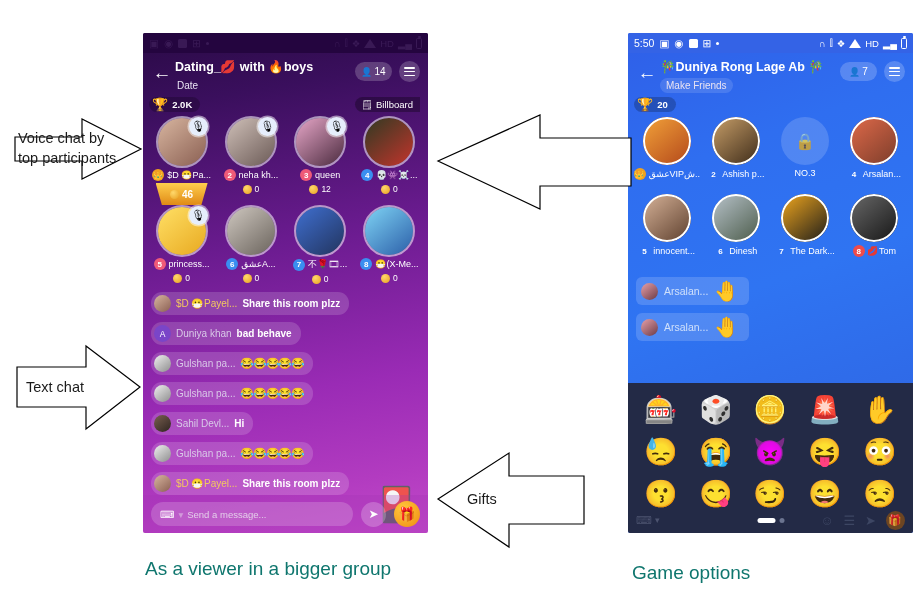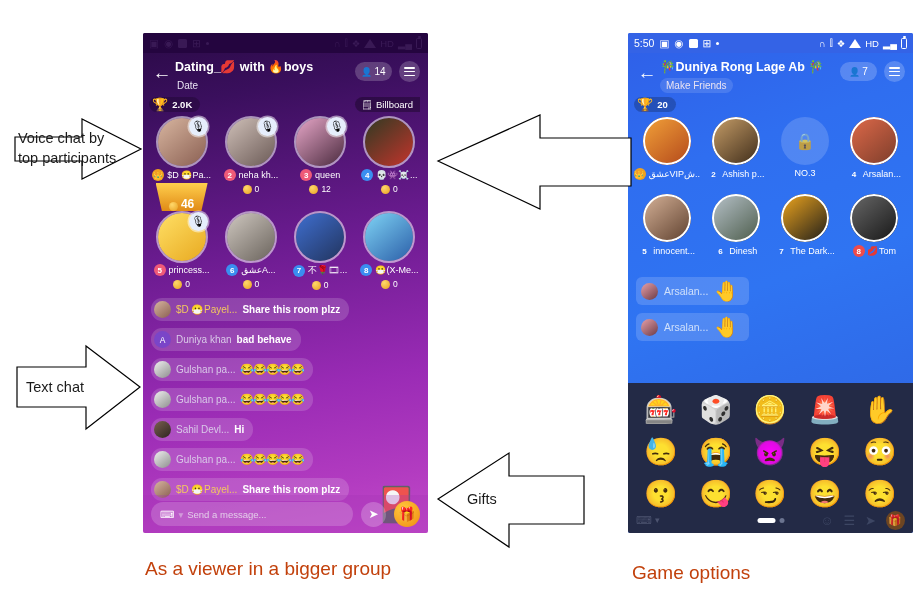--- a/index.html
+++ b/index.html
@@ -121,25 +121,25 @@
   }
   .seat-gift {
     display:flex;align-items:center;gap:3px; color:#fff; font-size:8.5px; margin-top:3px;
   }
   .coin-ic {
     width:9px;height:9px;border-radius:50%;
     background: radial-gradient(circle at 35% 30%, #ffd86b, #e8a020);
     display:inline-block; flex:0 0 9px;
   }
   .gold-banner {
-    margin-top:2px; position:relative; height:28px; width:52px;
+    margin-top:2px; position:relative; height:22px; width:52px;
     background: linear-gradient(180deg,#ffcf4d,#e08a16);
     clip-path: polygon(0 0, 100% 0, 88% 100%, 12% 100%);
-    display:flex; align-items:flex-end; justify-content:center; gap:3px;
-    color:#fff; font-size:12px; font-weight:bold;
+    display:flex; align-items:center; justify-content:center; gap:3px;
+    color:#fff; font-size:10px; font-weight:bold;
   }
   .no-gift-space { height:12px; }
 
   
   .chat-area { padding:6px 8px 0 8px; position:relative; }
   .chat-msg {
     display:inline-flex; align-items:center; gap:5px;
     background: rgba(255,255,255,.16); border-radius:11px;
     padding:3px 9px 3px 3px; margin-bottom:7px; max-width:100%;
   }
@@ -208,21 +208,21 @@
   .gf-gift { width:19px;height:19px;border-radius:50%; background:#7a4a1c; display:flex;align-items:center;justify-content:center; font-size:11px; opacity:.85;}
 
   
   .anno { position:absolute; }
   .anno svg { display:block; overflow:visible; }
   .anno-text {
     position:absolute; color:#1a1a1a; font-size:14.5px; line-height:20px;
     font-family:"Liberation Sans", sans-serif; white-space:pre-line;
   }
   .caption {
-    position:absolute; color:#c2410c; font-size:19px; font-family:"Liberation Sans", sans-serif;
+    position:absolute; color:#0f766e; font-size:19px; font-family:"Liberation Sans", sans-serif;
   }
 </style>
 </head>
 <body>
 
 <div class="stage">
 
   <div class="phone" id="phone-left">
 
     <div class="statusbar">

